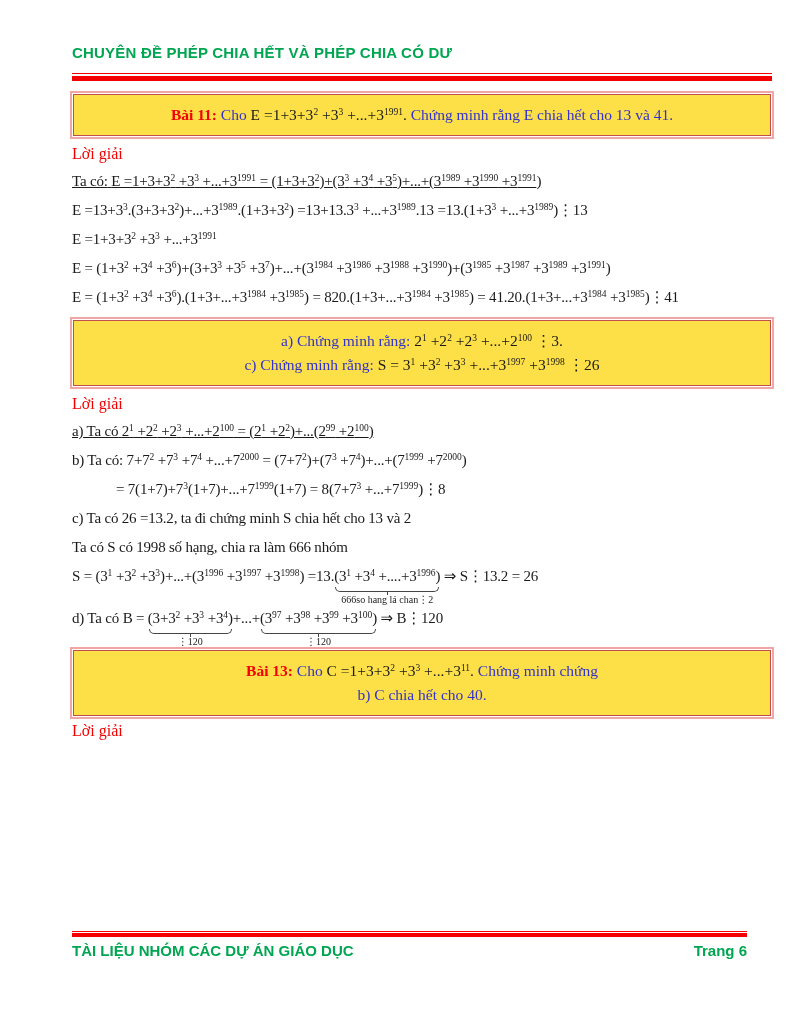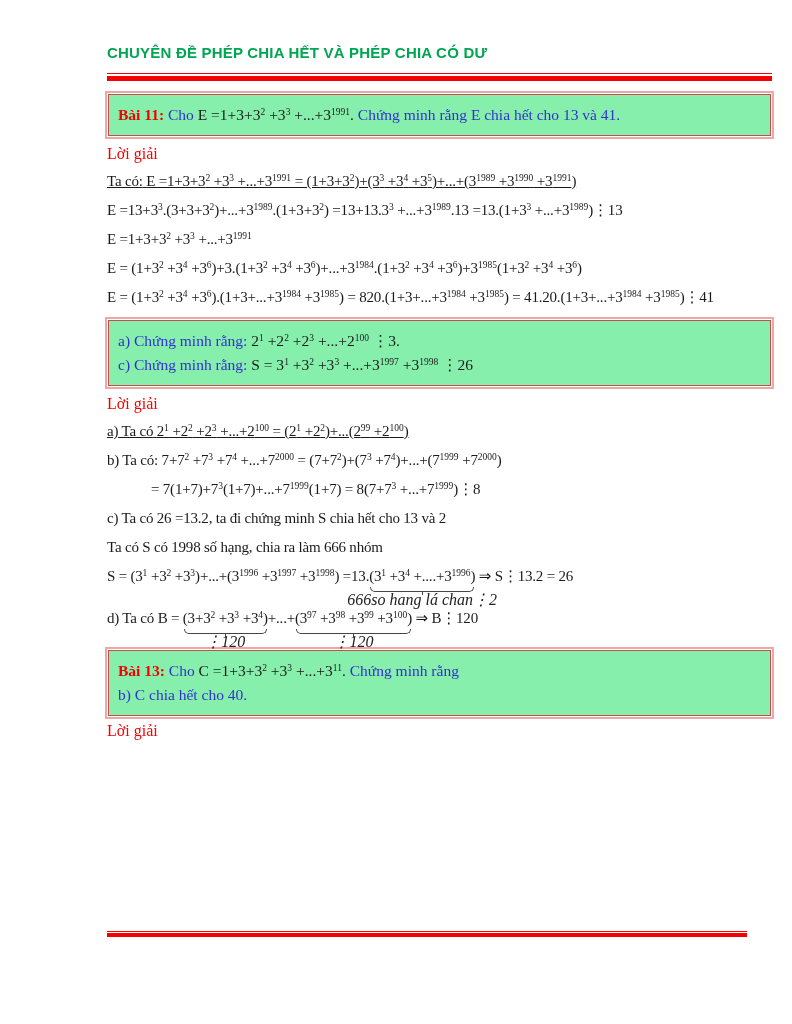--- a/index.html
+++ b/index.html
@@ -2,48 +2,48 @@
 <html style="--green: #00A651; --red: #F40000; --blue: #3232CD; --box-outer: #F2A5A5; --box-inner: #C0504D; --ink: #1A1A1A;"><head>
 <meta charset="utf-8">
 <style>
   :root{
     --green:#00A651; --red:#F40000; --blue:#3232CD;
     --box-outer:#F2A5A5; --box-inner:#C0504D; --ink:#1A1A1A;
   }
   *{box-sizing:border-box; margin:0; padding:0;}
   html,body{width:792px; height:1024px; background:#fff; overflow:hidden;}
   body{position:relative; font-family:"Liberation Serif", serif; color:var(--ink);}
-  .page{padding:44px 20px 0 72px; position:relative;margin-left:35px;}
+  .page{padding:44px 20px 0 72px; position:relative;}
 
   .doc-title{font-family:"Liberation Sans", sans-serif; font-weight:bold; font-size:15px; color:var(--green); letter-spacing:.2px;}
   .double-rule{margin-top:12px;}
   .rule-thin{height:1px; background:var(--red); margin-bottom:2px;}
   .rule-thick{height:5px; background:var(--red);}
 
-  .pbox{margin:13px 1px 0 1px; border:1px solid var(--box-inner); outline:2px solid var(--box-outer); outline-offset:1px; padding:6px 9px; background:#86efac;}
+  .pbox{margin:13px 1px 0 1px; border:1px solid var(--box-inner); outline:2px solid var(--box-outer); outline-offset:1px; padding:6px 9px; background:#fde047;text-align:center;}
   .pline{margin:4px 0; font-size:15.5px; line-height:20px; white-space:nowrap;}
   .lbl-red{color:var(--red); font-weight:bold;}
   .txt-blue{color:var(--blue);}
 
   .loi-giai{text-align:left; color:var(--red); font-weight:normal; font-size:16px; margin:9px 0 2px;}
   .loi-giai.tight{margin:6px 0 0;}
 
   .formula{margin:0 0 9px; font-size:15px; line-height:20px; white-space:nowrap; letter-spacing:-0.2px;}
   .first{margin-top:8px;text-decoration:underline;}
   .indent{margin-left:44px;}
   .braced{margin-bottom:22px;}
   sup{font-size:9.5px; line-height:0; position:relative; top:-5px; vertical-align:baseline; letter-spacing:0;}
 
   .ubrace{display:inline-block; position:relative;}
   .ub-line{position:absolute; left:1px; right:1px; top:100%; margin-top:1px; height:5px;
     border-left:1px solid #444; border-right:1px solid #444; border-bottom:1px solid #444;
     border-radius:0 0 8px 8px;}
   .ub-line::after{content:""; position:absolute; left:50%; top:5px; width:1px; height:3px; background:#444;}
   .ub-label{position:absolute; top:100%; margin-top:9px; left:50%; transform:translateX(-50%);
-    font-size:16px; line-height:10px; white-space:nowrap; color:#222; letter-spacing:0;font-style:italic;}
+    font-size:10px; line-height:10px; white-space:nowrap; color:#222; letter-spacing:0;}
 
   .doc-footer{position:absolute; top:931px; left:72px; right:45px;}
   .doc-footer .rule-thin{margin-bottom:1px;}
   .doc-footer .rule-thick{height:4px;}
   .footer-row{display:flex; justify-content:space-between; margin-top:5px;
     font-family:"Liberation Sans", sans-serif; font-weight:bold; font-size:15px; color:var(--green);}
 </style>
 </head>
 <body>
 
@@ -65,21 +65,21 @@
   </div>
 
   <div class="loi-giai">Lời giải</div>
 
   <p class="formula first">
     <span>Ta có:</span>
     <span>E =1+3+3<sup>2</sup> +3<sup>3</sup> +...+3<sup>1991</sup> = (1+3+3<sup>2</sup>)+(3<sup>3</sup> +3<sup>4</sup> +3<sup>5</sup>)+...+(3<sup>1989</sup> +3<sup>1990</sup> +3<sup>1991</sup>)</span>
   </p>
   <p class="formula">E =13+3<sup>3</sup>.(3+3+3<sup>2</sup>)+...+3<sup>1989</sup>.(1+3+3<sup>2</sup>) =13+13.3<sup>3</sup> +...+3<sup>1989</sup>.13 =13.(1+3<sup>3</sup> +...+3<sup>1989</sup>)⋮13</p>
   <p class="formula">E =1+3+3<sup>2</sup> +3<sup>3</sup> +...+3<sup>1991</sup></p>
-  <p class="formula">E = (1+3<sup>2</sup> +3<sup>4</sup> +3<sup>6</sup>)+3.(1+3<sup>2</sup> +3<sup>4</sup> +3<sup>6</sup>)+...+3<sup>1984</sup>.(1+3<sup>2</sup> +3<sup>4</sup> +3<sup>6</sup>)+3<sup>1985</sup>(1+3<sup>2</sup> +3<sup>4</sup> +3<sup>6</sup>)</p>
+  <p class="formula">E = (1+3<sup>2</sup> +3<sup>4</sup> +3<sup>6</sup>)+(3+3<sup>3</sup> +3<sup>5</sup> +3<sup>7</sup>)+...+(3<sup>1984</sup> +3<sup>1986</sup> +3<sup>1988</sup> +3<sup>1990</sup>)+(3<sup>1985</sup> +3<sup>1987</sup> +3<sup>1989</sup> +3<sup>1991</sup>)</p>
   <p class="formula">E = (1+3<sup>2</sup> +3<sup>4</sup> +3<sup>6</sup>).(1+3+...+3<sup>1984</sup> +3<sup>1985</sup>) = 820.(1+3+...+3<sup>1984</sup> +3<sup>1985</sup>) = 41.20.(1+3+...+3<sup>1984</sup> +3<sup>1985</sup>)⋮41</p>
 
   <div class="pbox">
     <p class="pline">
       <span class="txt-blue">a) Chứng minh rằng:</span>
       <span>2<sup>1</sup> +2<sup>2</sup> +2<sup>3</sup> +...+2<sup>100</sup> ⋮3.</span>
       <span class="txt-blue"></span>
     </p>
     <p class="pline">
       <span class="txt-blue">c) Chứng minh rằng:</span>
@@ -118,27 +118,31 @@
     <span>B =</span>
     <span class="ubrace"><span>(3+3<sup>2</sup> +3<sup>3</sup> +3<sup>4</sup>)</span><span class="ub-line"></span><span class="ub-label">⋮120</span></span><span>+...+</span><span class="ubrace"><span>(3<sup>97</sup> +3<sup>98</sup> +3<sup>99</sup> +3<sup>100</sup>)</span><span class="ub-line"></span><span class="ub-label">⋮120</span></span>
     <span>⇒ B⋮120</span>
   </p>
 
   <div class="pbox">
     <p class="pline">
       <span class="lbl-red">Bài 13:</span>
       <span class="txt-blue">Cho</span>
       <span>C =1+3+3<sup>2</sup> +3<sup>3</sup> +...+3<sup>11</sup>.</span>
-      <span class="txt-blue">Chứng minh rằng</span>
+      <span class="txt-blue">Chứng minh chứng</span>
     </p>
     <p class="pline txt-blue">b) C chia hết cho 40.</p>
   </div>
 
   <div class="loi-giai tight">Lời giải</div>
 
   <div class="doc-footer">
     <div class="double-rule" style="margin-top:0">
       <div class="rule-thin"></div>
       <div class="rule-thick"></div>
     </div>
+    <div class="footer-row">
+      <span>TÀI LIỆU NHÓM CÁC DỰ ÁN GIÁO DỤC</span>
+      <span>Trang 6</span>
+    </div>
   </div>
 
 </div>
 
 </body></html>

